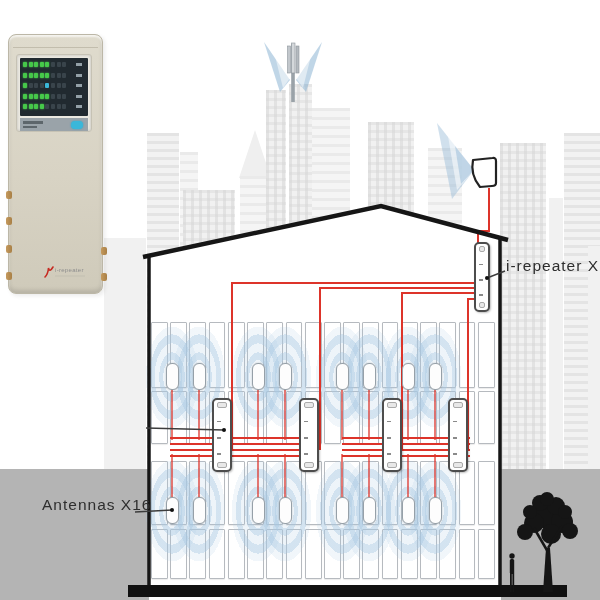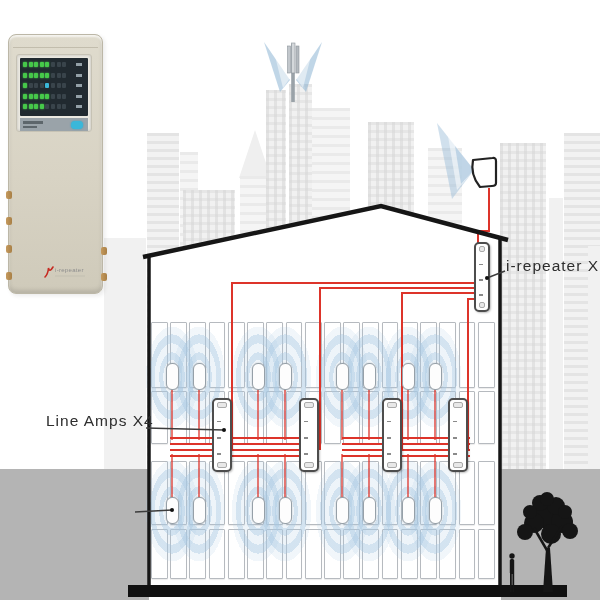--- a/index.html
+++ b/index.html
@@ -327,21 +327,21 @@
 
   <svg id="leaders" width="600" height="600" style="left:0;top:0;z-index:9;">
       <polyline points="146,428 224,430" fill="none" stroke="#3c3c3c" stroke-width="1.4"></polyline>
       <circle cx="224" cy="430" r="2" fill="#111"></circle>
       <polyline points="135,512 172,510" fill="none" stroke="#3c3c3c" stroke-width="1.4"></polyline>
       <circle cx="172" cy="510" r="2" fill="#111"></circle>
       <polyline points="505,271 487,278" fill="none" stroke="#3c3c3c" stroke-width="1.4"></polyline>
       <circle cx="487" cy="278" r="2" fill="#111"></circle>
     </svg>
 
-  <div class="callout" style="left: 46px; top: 412px;">Line Amps X4</div>
+  <div class="callout" style="left: 42px; top: 496px;">Antennas X16</div>
   <div class="callout" style="left: 506px; top: 257px;">i-repeater X1</div>
 
   <div id="device">
     <div class="seam"></div>
     <div class="screenframe">
       <div class="panel" id="ledpanel">
           <div class="ledrow" style="top: 4px;">
             <div class="dot g" style="left: 0px;"></div>
             <div class="dot g" style="left: 5.6px;"></div>
             <div class="dot g" style="left: 11.2px;"></div>

